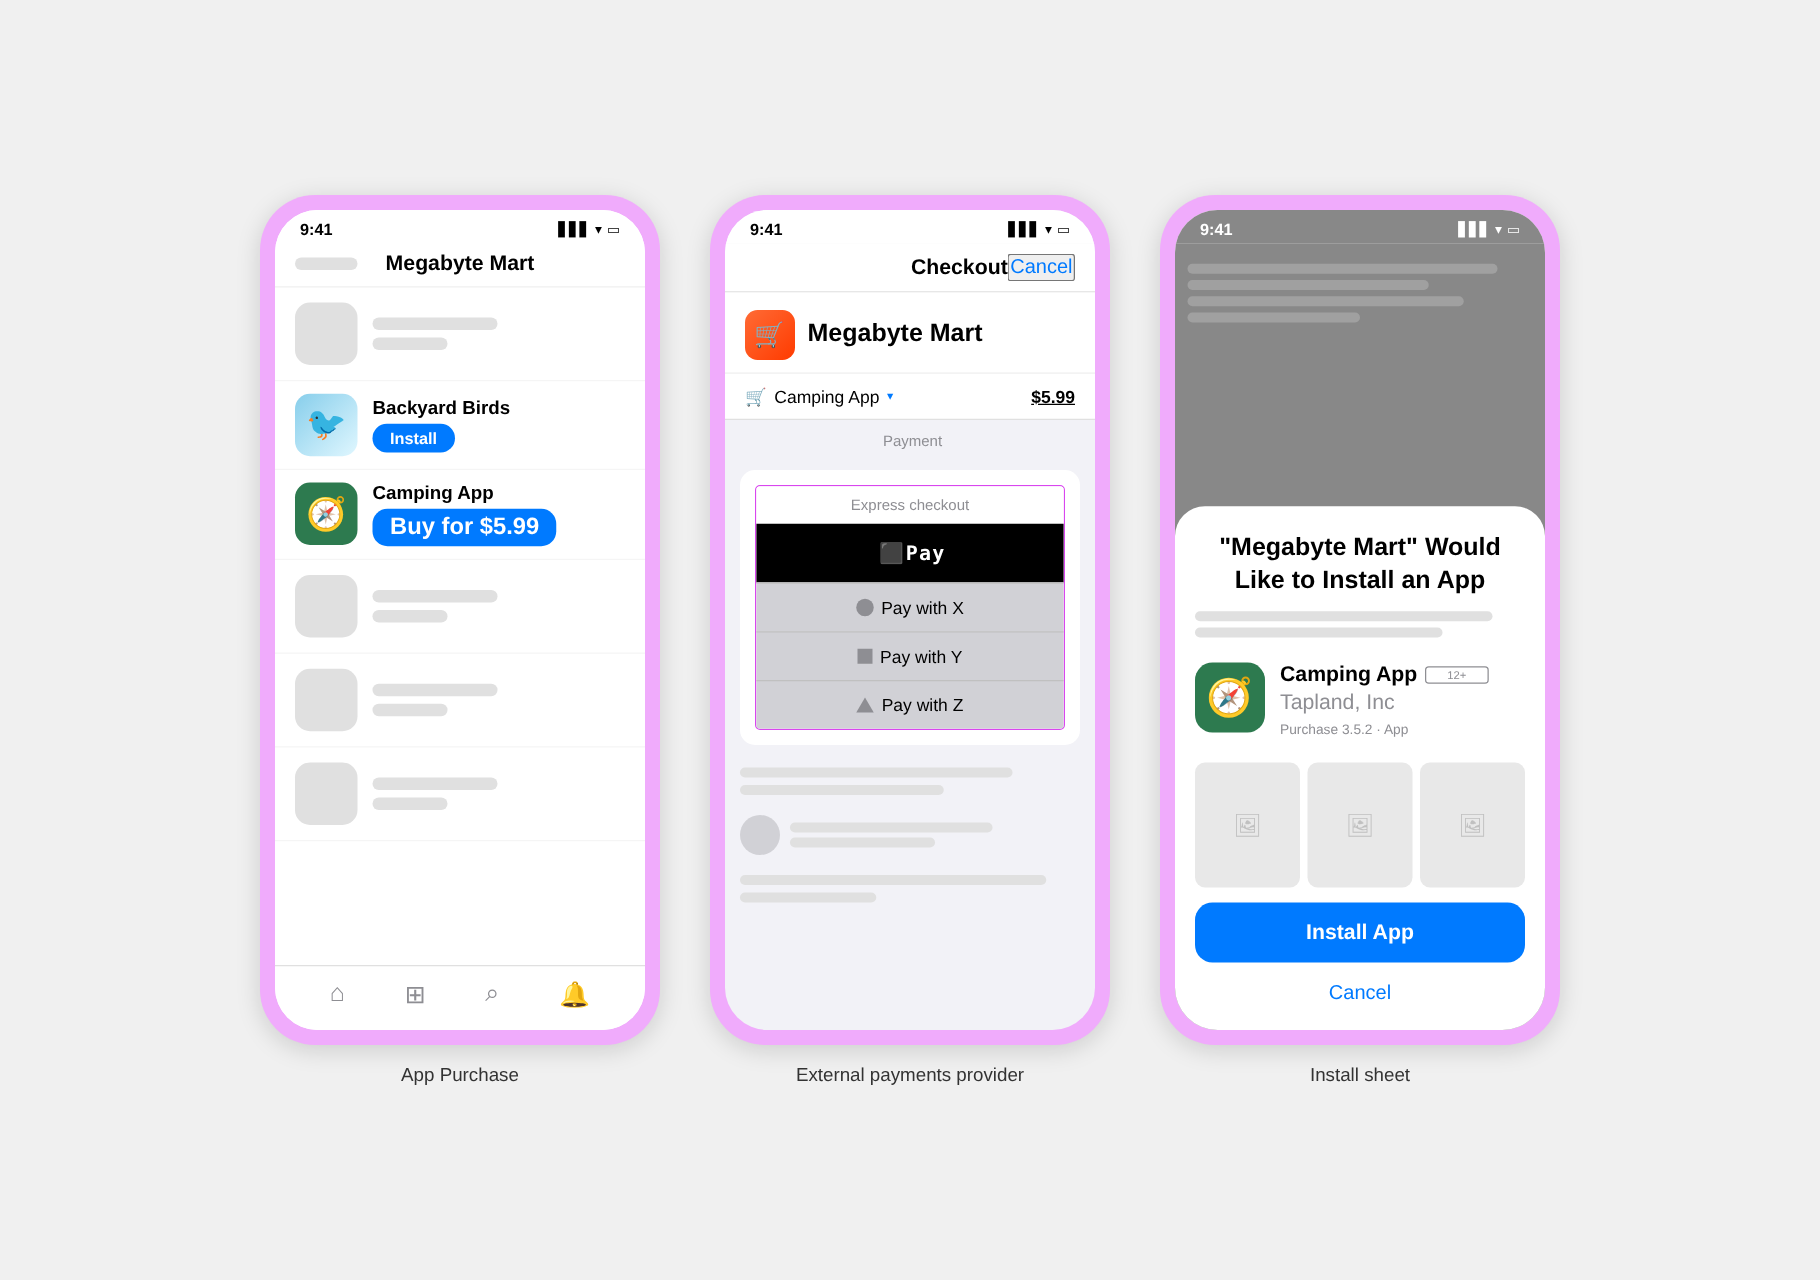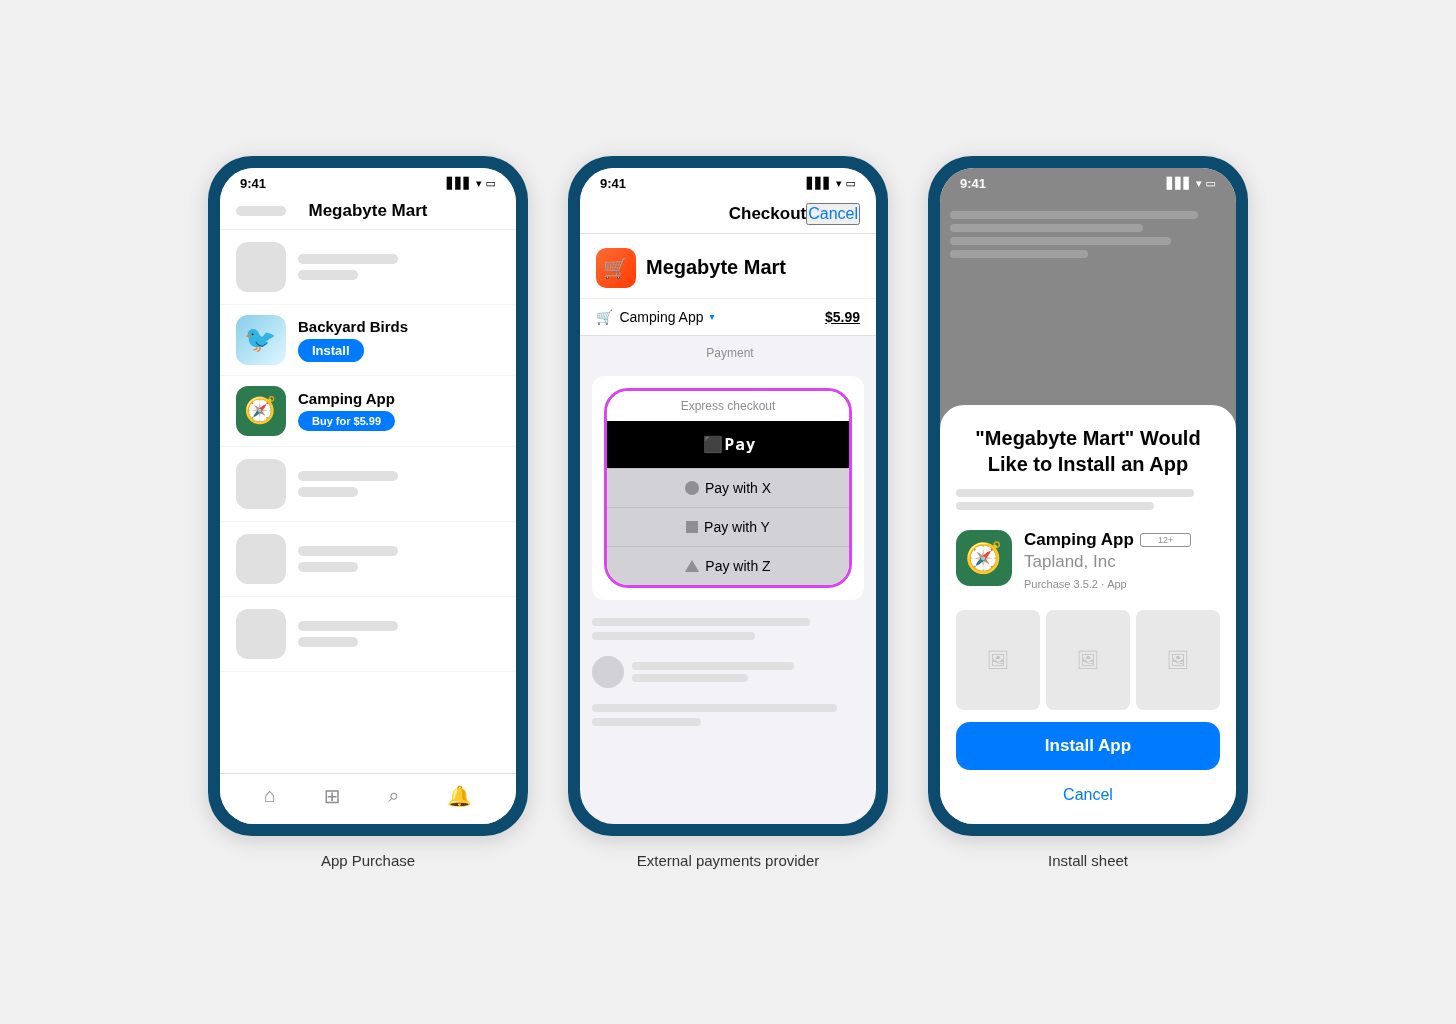--- a/index.html
+++ b/index.html
@@ -33,21 +33,21 @@
       font-size: 15px;
       color: #333;
       font-weight: 400;
       text-align: center;
     }
 
     
     .phone {
       width: 320px;
       height: 680px;
-      background: #0c4a6e;
+      background: #f0abfc;
       border-radius: 44px;
       padding: 12px;
       box-shadow: 0 4px 20px rgba(0,0,0,0.15);
       position: relative;
     }
 
     .phone-inner {
       width: 100%;
       height: 100%;
       background: #fff;
@@ -203,21 +203,21 @@
       font-weight: 600;
       cursor: pointer;
     }
 
     .btn-buy {
       background: #007aff;
       color: #fff;
       border: none;
       border-radius: 12px;
       padding: 4px 14px;
-      font-size: 11px;
+      font-size: 19px;
       font-weight: 600;
       cursor: pointer;
     }
 
     .phone1-bottom-nav {
       display: flex;
       justify-content: space-around;
       align-items: center;
       padding: 10px 20px 16px;
       border-top: 1px solid #e0e0e0;
@@ -316,22 +316,22 @@
 
     .payment-label {
       font-size: 12px;
       color: #8e8e93;
       margin-bottom: 8px;
       padding-left: 4px;
       text-align: center;
     }
 
     .express-checkout-box {
-      border: 3px solid #d946ef;
-      border-radius: 24px;
+      border: 1px solid #d946ef;
+      border-radius: 4px;
       overflow: hidden;
     }
 
     .express-label {
       text-align: center;
       font-size: 12px;
       color: #8e8e93;
       padding: 8px;
       background: #fff;
     }

